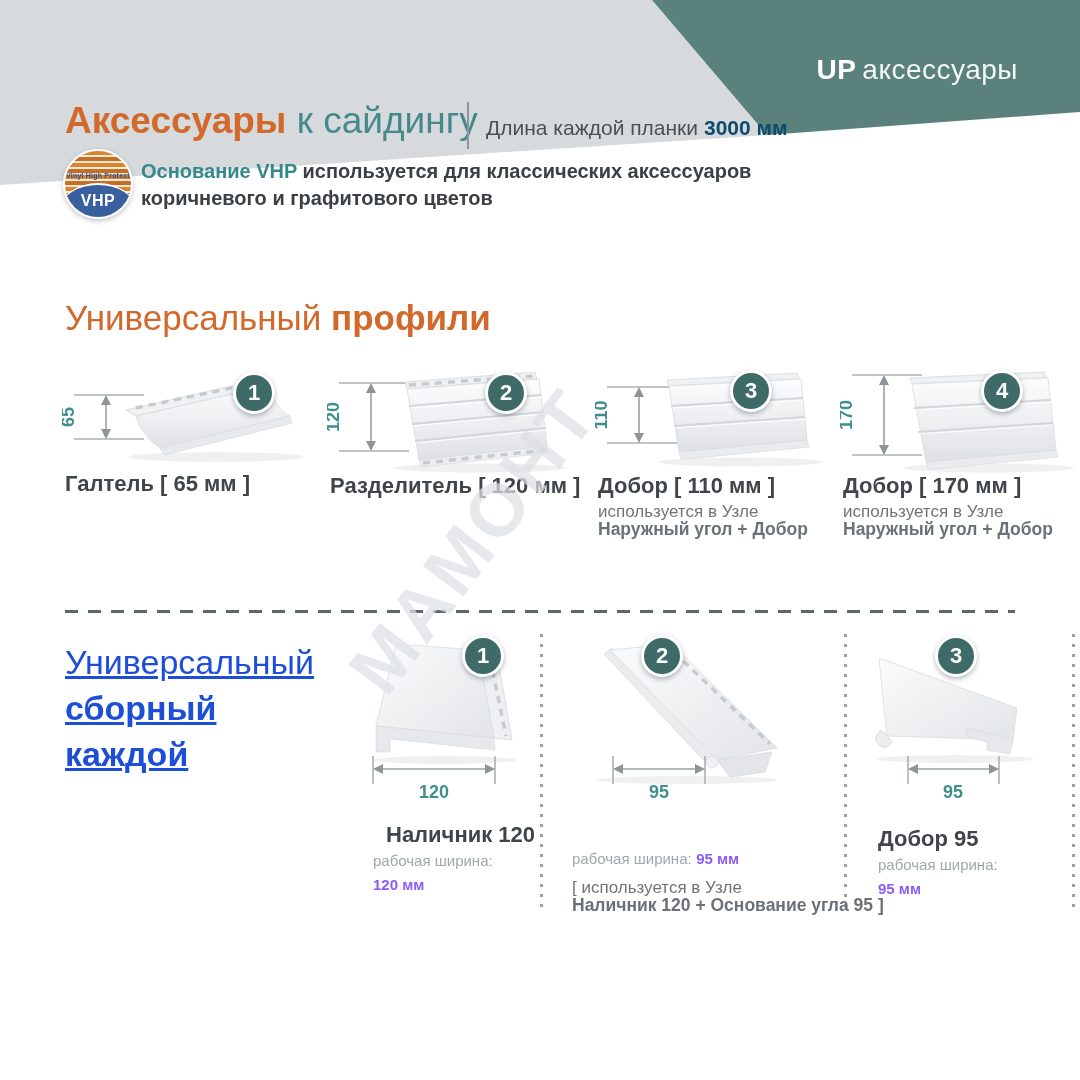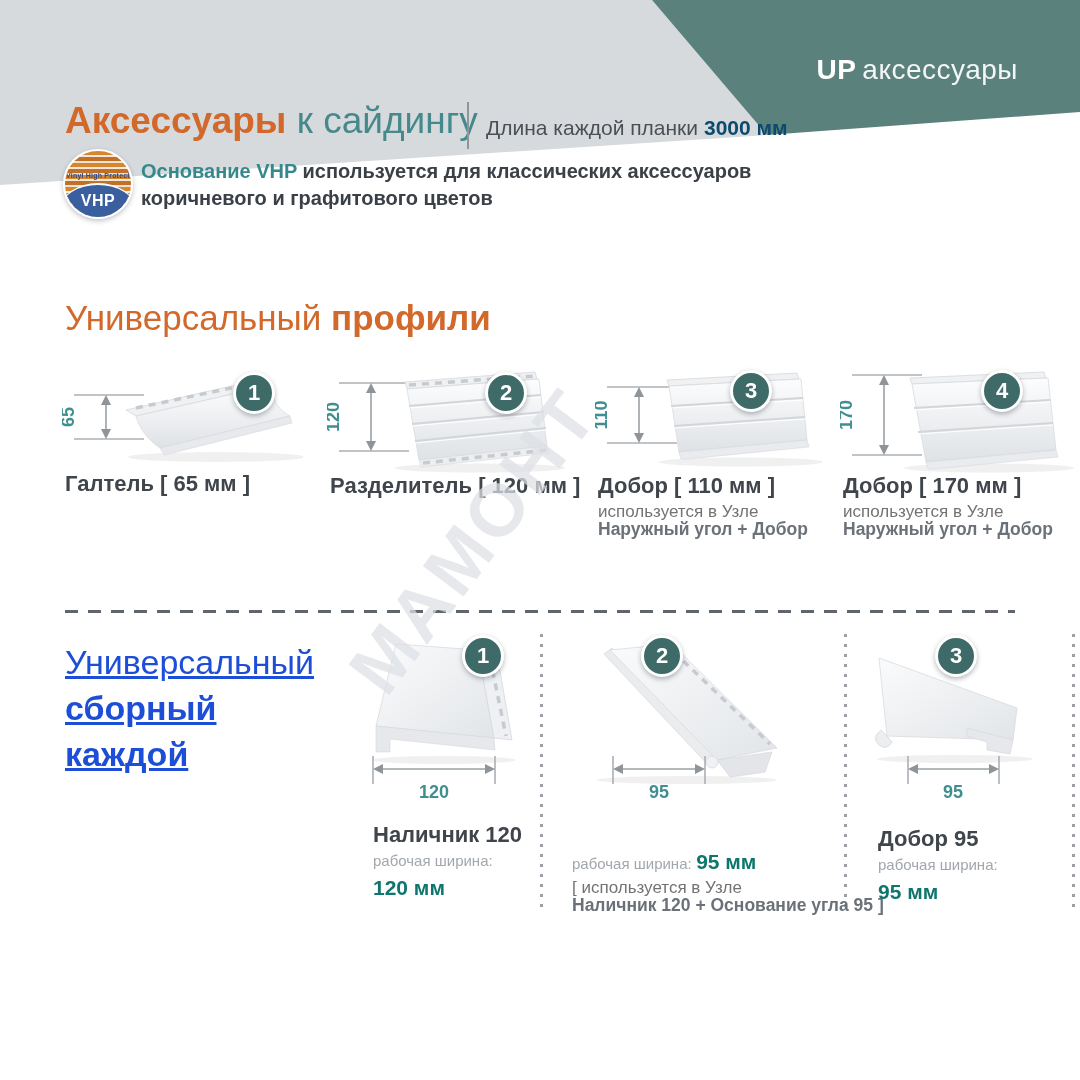--- a/index.html
+++ b/index.html
@@ -50,21 +50,21 @@
 
   
   .titem,.uitem{position:absolute;z-index:3;}
   .badge{position:absolute;width:36px;height:36px;border-radius:50%;background:#3e6b68;border:3px solid #fff;
          box-shadow:0 2px 5px rgba(40,50,60,.35);color:#fff;font-size:22px;font-weight:700;
          display:flex;align-items:center;justify-content:center;z-index:4;}
   .iname{font-size:22px;font-weight:700;color:#3f454b;white-space:nowrap;}
   .inote1{font-size:17px;color:#737373;white-space:nowrap;margin-top:4px;}
   .inote2{font-size:17.5px;font-weight:700;color:#6b7178;white-space:nowrap;margin-top:1px;}
   .wlabel{font-size:15px;color:#a2a7ad;white-space:nowrap;margin-top:3px;}
-  .wvalue{font-size:21px;font-weight:700;color:#0f766e;white-space:nowrap;margin-top:2px;}
+  .wvalue{font-size:15px;font-weight:700;color:#8b5cf6;white-space:nowrap;margin-top:2px;}
 
   svg .tick{stroke:#abb0b5;stroke-width:1.6;}
   svg .dimline{stroke:#9aa0a5;stroke-width:1.6;}
   svg .arrow{fill:#8f9499;}
   svg .dimnum{fill:#3f8e90;font-size:18px;font-weight:600;font-family:"Liberation Sans",sans-serif;}
   svg .perf{stroke:#c7cbd0;stroke-width:3.5;stroke-dasharray:7 6;fill:none;}
   svg .groove{stroke:#d2d5d9;stroke-width:2;}
   svg .grooveHi{stroke:#ffffff;stroke-width:1;}
 
   
@@ -247,21 +247,21 @@
         <span>1</span>
       </div>
     <svg class="abs" style="left:13px;top:134px;" width="126" height="46">
       <line class="tick" x1="2" y1="0" x2="2" y2="28"></line>
         <line class="tick" x1="124" y1="0" x2="124" y2="28"></line>
       <line class="dimline" x1="7" y1="13" x2="119" y2="13"></line>
       <polygon class="arrow" points="2,13 12,8 12,18"></polygon>
         <polygon class="arrow" points="124,13 114,8 114,18"></polygon>
       <text class="dimnum" x="63" y="42" text-anchor="middle">120</text>
     </svg>
-    <div class="abs iname" style="left:15px;top:200px;">Наличник 120</div>
+    <div class="abs iname" style="left:28px;top:200px;">Наличник 120</div>
     <div class="abs wlabel" style="left:15px;top:227px;">рабочая ширина:</div>
     <div class="abs wvalue" style="left:15px;top:252px;">120 мм</div>
   </div>
 
   <div class="uitem" style="left:560px;top:622px;width:260px;height:300px;">
     <svg class="abs" style="left:12px;top:18px;" width="230" height="150">
       <ellipse cx="115" cy="140" rx="90" ry="4" fill="rgba(60,70,80,0.08)"></ellipse>
       <path d="M32,14 L40,8 L148,118 L138,127 Z" fill="#eaecee" stroke="#d5d8db" stroke-width="0.7"></path>
       <path d="M38,10 L100,4 L205,108 L145,120 Z" fill="url(#gFace2)" stroke="#d8dbde" stroke-width="0.8"></path>
       <line class="perf" x1="102" y1="12" x2="198" y2="104"></line>

